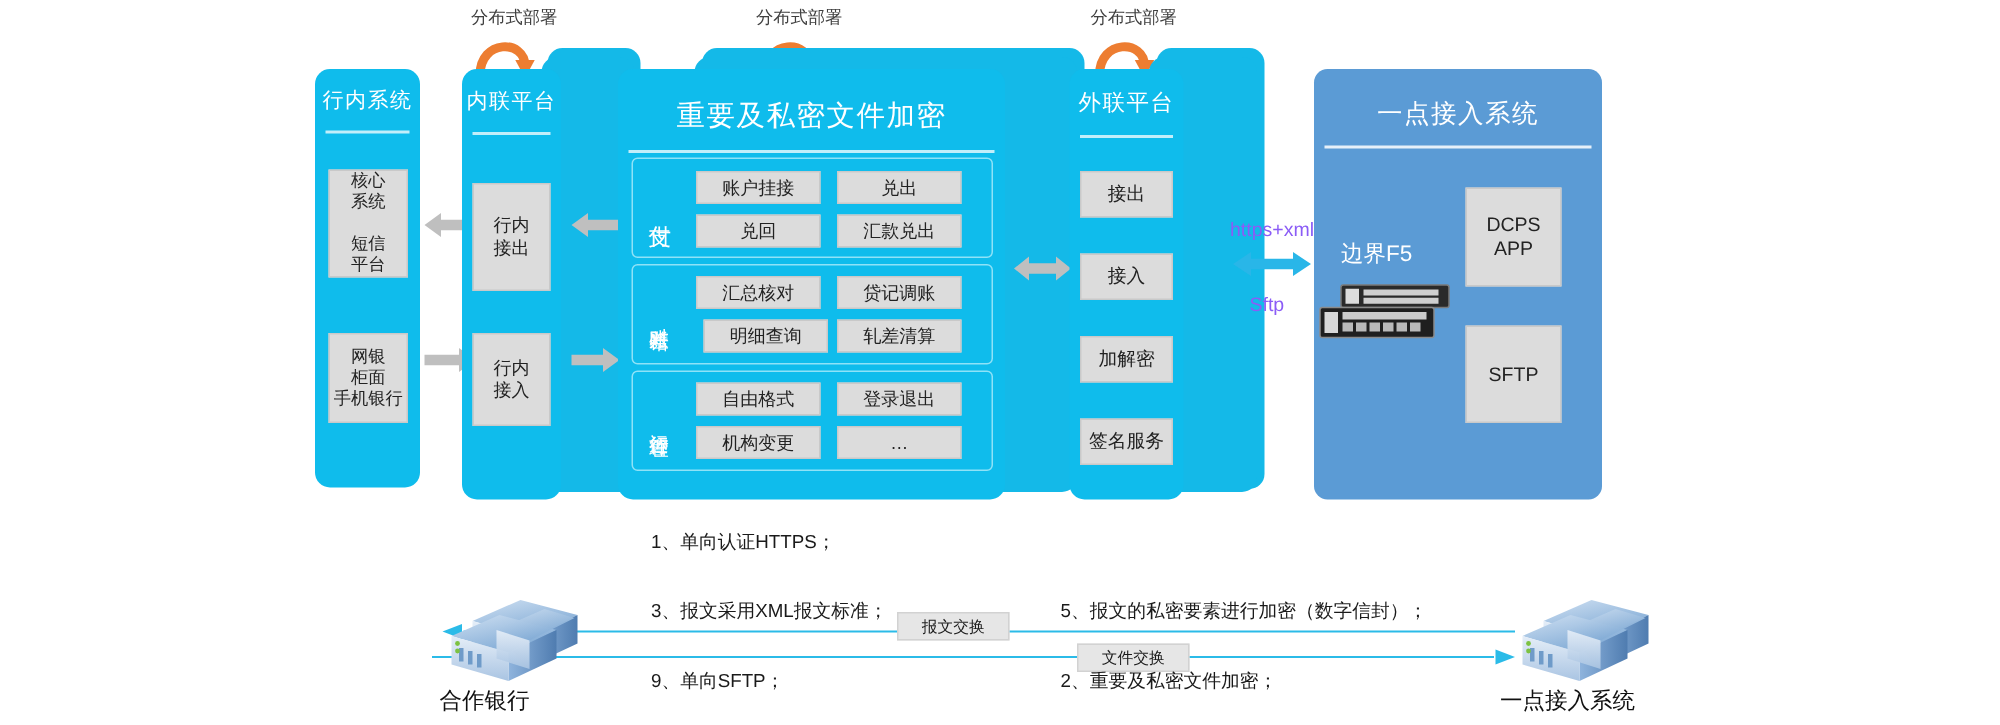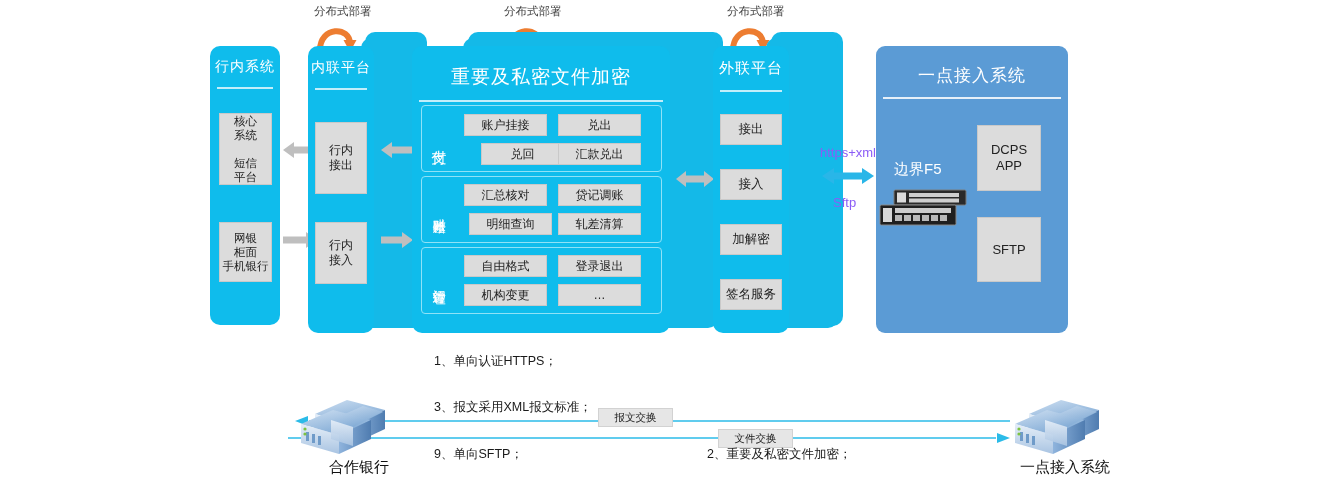--- a/index.html
+++ b/index.html
@@ -129,21 +129,21 @@
     display: flex;
     align-items: center;
     justify-content: center;
     white-space: nowrap;
   }
   .svrcaption {
     position: absolute;
     color: #111;
     font-size: 15px;
     white-space: nowrap;
-    text-align: right;
+    text-align: left;
   }
   svg { display: block; overflow: visible; }
 </style>
 </head>
 <body>
 
 <div id="canvas">
 
   <div class="depnote" style="left:314px; top:4px;">分布式部署</div>
   <div class="deparrow" style="left:310px; top:18px;">
@@ -223,21 +223,21 @@
   </div>
   <div class="panel" style="left:412px; top:46px; width:258px; height:287px;">
     <div class="panel-title" style="position:absolute; top:18px; font-size:19px;">重要及私密文件加密</div>
     <div class="title-rule" style="top:54px;"></div>
   </div>
 
   <div class="groupbox" style="left:421px; top:105px; width:241px; height:67px;"></div>
   <div class="vlabel" style="left:426px; top:108px; width:26px; height:61px; font-size:15px;">支付</div>
   <div class="chip" style="left:464px; top:114px; width:83px; height:22px; font-size:12px;">账户挂接</div>
   <div class="chip" style="left:558px; top:114px; width:83px; height:22px; font-size:12px;">兑出</div>
-  <div class="chip" style="left:464px; top:143px; width:83px; height:22px; font-size:12px;margin-left:17px;">兑回</div>
+  <div class="chip" style="left:464px; top:143px; width:83px; height:22px; font-size:12px;">兑回</div>
   <div class="chip" style="left:558px; top:143px; width:83px; height:22px; font-size:12px;">汇款兑出</div>
 
   <div class="groupbox" style="left:421px; top:176px; width:241px; height:67px;"></div>
   <div class="vlabel" style="left:426px; top:179px; width:26px; height:61px; font-size:13px;">对账差错</div>
   <div class="chip" style="left:464px; top:184px; width:83px; height:22px; font-size:12px;">汇总核对</div>
   <div class="chip" style="left:558px; top:184px; width:83px; height:22px; font-size:12px;">贷记调账</div>
   <div class="chip" style="left:469px; top:213px; width:83px; height:22px; font-size:12px;">明细查询</div>
   <div class="chip" style="left:558px; top:213px; width:83px; height:22px; font-size:12px;">轧差清算</div>
 
   <div class="groupbox" style="left:421px; top:247px; width:241px; height:67px;"></div>
@@ -306,20 +306,21 @@
     </svg>
   </div>
 
   <div class="chip" style="left:977px; top:125px; width:64px; height:66px; font-size:13px; background:#DCDCDC;">DCPS
 APP</div>
   <div class="chip" style="left:977px; top:217px; width:64px; height:65px; font-size:13px; background:#DCDCDC;">SFTP</div>
 
   <div class="note" style="left:434px; top:353px;">1、单向认证HTTPS；</div>
   <div class="note" style="left:434px; top:399px;">3、报文采用XML报文标准；</div>
 
+  <div class="note" style="left:707px; top:399px;">5、报文的私密要素进行加密（数字信封）；</div>
 
   <div style="position:absolute; left:295px; top:415px;">
     <svg width="715" height="12" viewBox="0 0 715 12">
       <line x1="14" y1="6" x2="715" y2="6" stroke="#2BBBE8" stroke-width="1.4"></line>
       <path d="M0 6 L13 1 L13 11 Z" fill="#2BBBE8"></path>
     </svg>
   </div>
   <div class="exlabel" style="left:598px; top:408px; width:75px; height:19px;">报文交换</div>
 
   <div style="position:absolute; left:288px; top:432px;">

